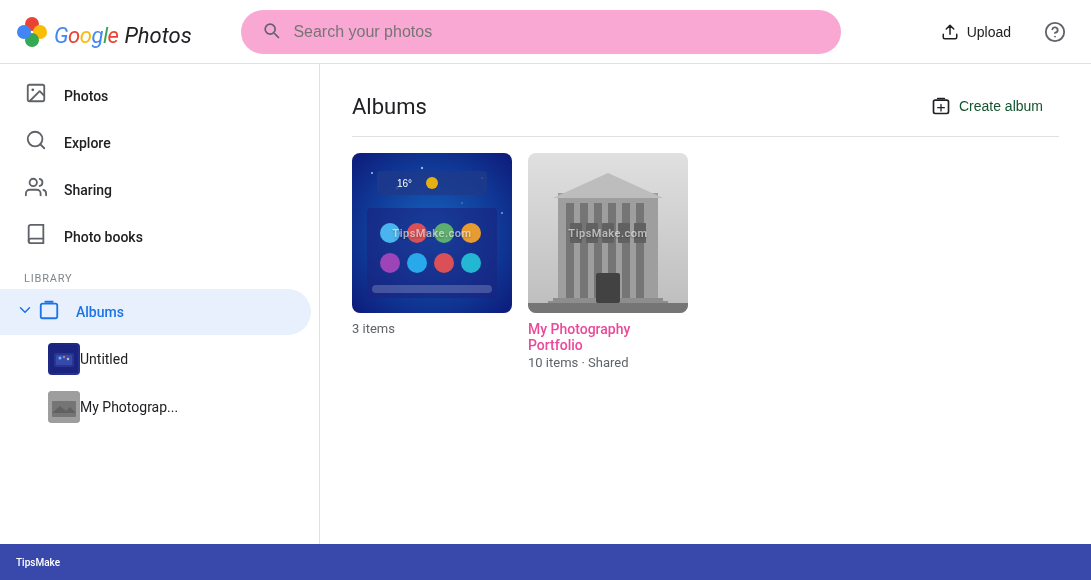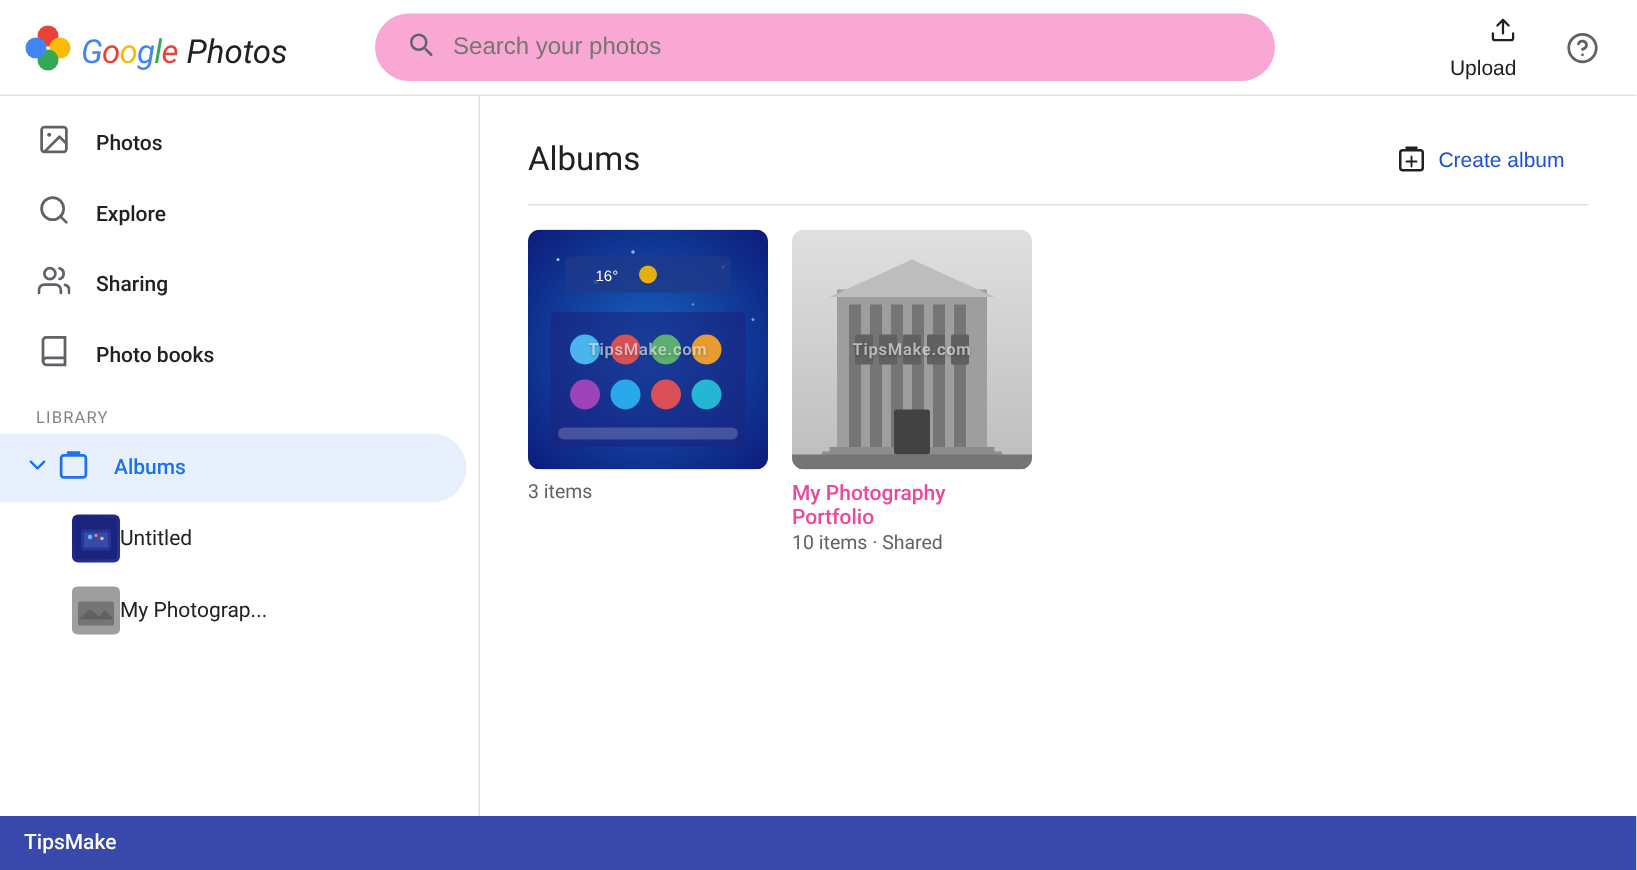--- a/index.html
+++ b/index.html
@@ -47,31 +47,30 @@
       width: 100%;
     }
     .header-actions {
       display: flex;
       align-items: center;
       gap: 8px;
       margin-left: auto;
     }
     .upload-btn {
       display: flex;
-      align-items: flex-end;
+      align-items: center;
       gap: 8px;
       padding: 8px 16px;
       border-radius: 20px;
       border: none;
       background: transparent;
       font-size: 14px;
       color: #202124;
       cursor: pointer;
       font-weight: 500;
-      flex-direction: column;
     }
     .help-btn {
       width: 40px;
       height: 40px;
       border-radius: 50%;
       border: none;
       background: transparent;
       cursor: pointer;
       display: flex;
       align-items: center;
@@ -174,21 +173,21 @@
     }
     .create-album-btn {
       display: flex;
       align-items: center;
       gap: 8px;
       padding: 8px 16px;
       border: none;
       background: transparent;
       border-radius: 4px;
       font-size: 14px;
-      color: #1d4ed8;
+      color: #14532d;
       cursor: pointer;
       font-weight: 500;
     }
     .albums-grid {
       display: flex;
       gap: 16px;
       flex-wrap: wrap;
     }
     .album-card {
       width: 160px;
@@ -231,21 +230,21 @@
     
     .bottom-bar {
       height: 36px;
       background: #3949AB;
       display: flex;
       align-items: center;
       padding: 0 16px;
     }
     .bottom-bar-text {
       color: #fff;
-      font-size: 14px;
+      font-size: 10px;
       font-weight: 500;
     }
 
     
     .g-blue { color: #4285F4; }
     .g-red { color: #EA4335; }
     .g-yellow { color: #FBBC05; }
     .g-green { color: #34A853; }
 
     .photos-logo-icon {

